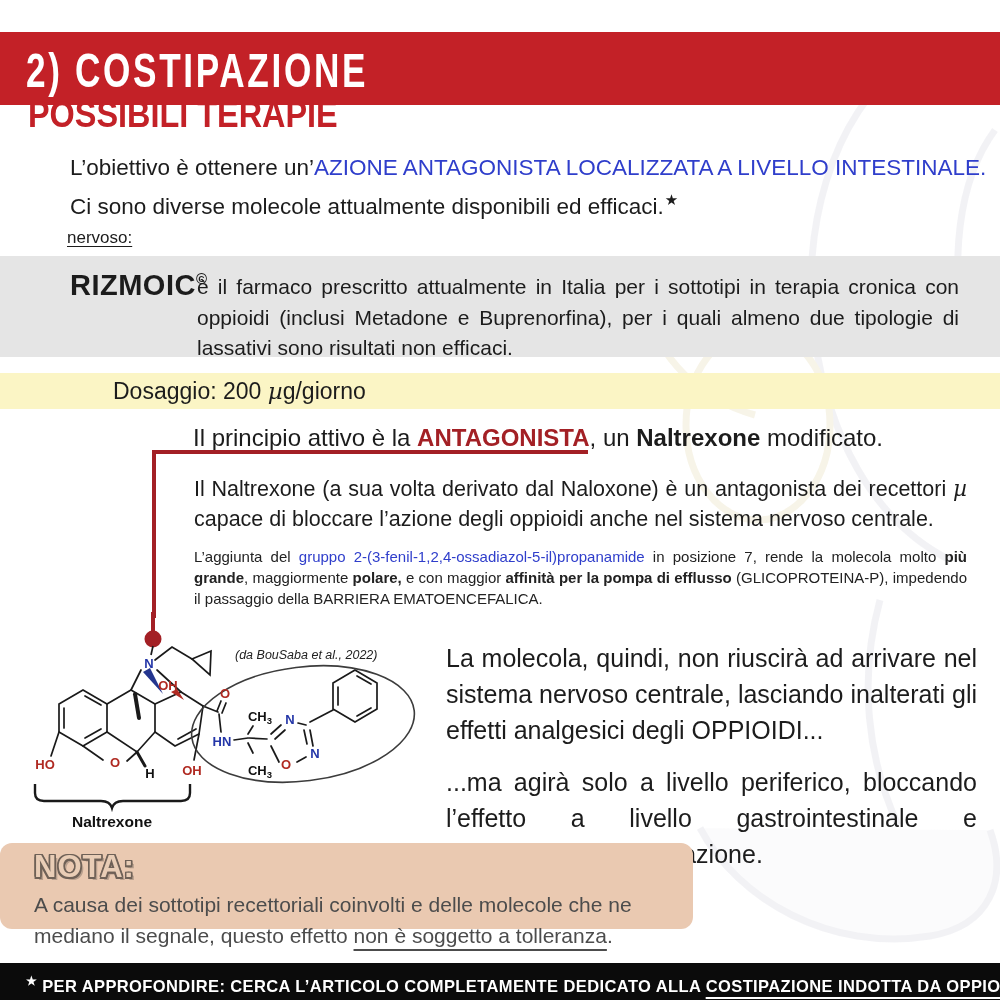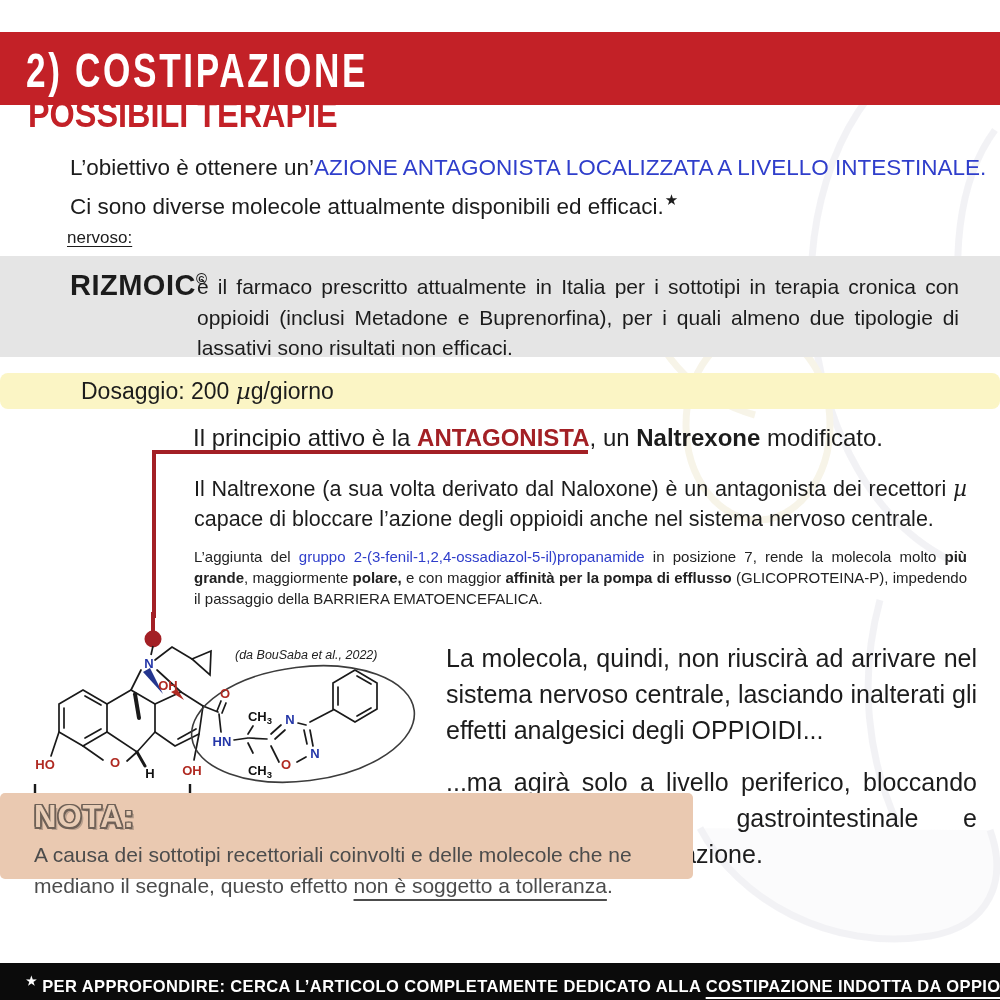--- a/index.html
+++ b/index.html
@@ -24,40 +24,40 @@
   .star{font-size:15px;position:relative;top:-9px;left:1px;}
   .example{left:67px;top:228px;font-size:17px;text-decoration:underline;text-underline-offset:3px;z-index:2;}
 
   .yellow-box{left:0;top:256px;width:1000px;height:101px;background:#e5e5e5;z-index:1;}
   .rizmoic-name{position:absolute;left:70px;top:13px;font-size:29px;font-weight:700;letter-spacing:.5px;}
   .rizmoic-name sup{font-size:15px;}
   .rizmoic-desc{position:absolute;left:197px;top:16px;width:762px;margin:0;font-size:21px;
                 line-height:30.5px;text-align:justify;}
 
   .dosage-bar{left:0;top:373px;width:1000px;height:36px;background:#fbf5c5;font-size:23px;
-              line-height:36px;padding-left:81px;box-sizing:border-box;z-index:1;border-radius:8px;}
+              line-height:36px;padding-left:113px;box-sizing:border-box;z-index:1;}
   .mu{font-style:italic;font-family:"DejaVu Serif",serif;}
 
   .active-line{left:193px;top:424px;font-size:24px;white-space:nowrap;z-index:2;}
   .active-name{color:#a32025;font-weight:700;}
   .bold{font-weight:700;}
 
   .red-underline{left:152px;top:450px;width:436px;height:4px;background:#a32025;z-index:2;}
   .red-vline{left:152px;top:450px;width:4px;height:168px;background:#a32025;z-index:2;}
 
   .nal-para{left:194px;top:474px;width:773px;font-size:21.5px;line-height:30px;text-align:justify;z-index:2;}
   .small-para{left:194px;top:546px;width:773px;font-size:15px;line-height:21px;text-align:justify;color:#222;z-index:2;}
 
   .molecule{left:15px;top:612px;width:420px;height:235px;z-index:2;}
 
   .right-col{left:430px;top:624px;width:563px;z-index:2;}
   .right-col p{margin:16px;font-size:25px;line-height:36px;text-align:justify;}
   .right-col p + p{margin-top:8px;}
 
-  .nota{left:0;top:793px;width:693px;height:86px;background:#eac9b1;border-radius:5px;z-index:2;}
+  .nota{left:0;top:843px;width:693px;height:86px;background:#eac9b1;border-radius:12px;z-index:2;}
   .nota-title{position:absolute;left:34px;top:6px;font-size:31px;font-weight:700;letter-spacing:1px;
      color:#e9cdb6;
      text-shadow:-1.5px -1.5px 0 #6f6157,1.5px -1.5px 0 #6f6157,-1.5px 1.5px 0 #6f6157,
                  1.5px 1.5px 0 #6f6157,0 -1.5px 0 #6f6157,0 1.5px 0 #6f6157,
                  -1.5px 0 0 #6f6157,1.5px 0 0 #6f6157,3px 3px 0 rgba(111,97,87,.4);}
   .nota-body{position:absolute;left:34px;top:46px;width:652px;margin:0;font-size:21px;
              line-height:31px;color:#4c4c4c;}
   .nota-underline{text-decoration:underline;text-underline-offset:6px;text-decoration-thickness:2px;}
 
   .footer{left:0;top:963px;width:1000px;height:37px;background:#0b0b0b;color:#ffffff;

